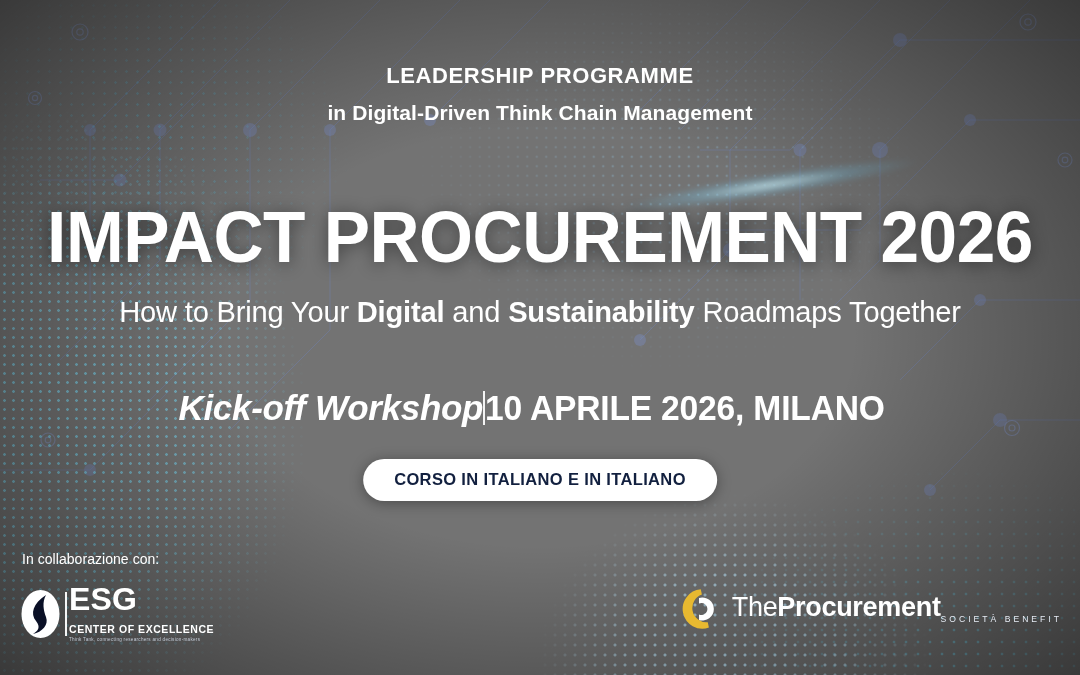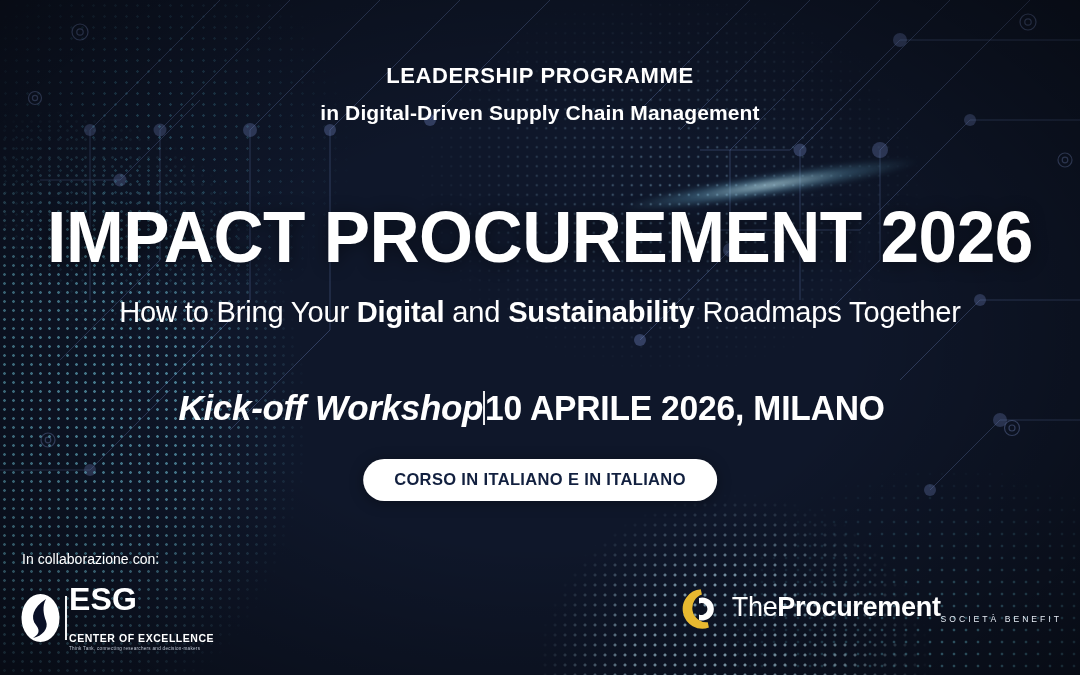--- a/index.html
+++ b/index.html
@@ -9,21 +9,21 @@
     position:relative;
     width:1080px; height:675px;
     overflow:hidden;
     font-family:"Liberation Sans", sans-serif;
     background:
       radial-gradient(ellipse 520px 300px at 88% 22%, rgba(30,70,160,.55) 0%, rgba(18,40,105,.22) 45%, rgba(0,0,0,0) 72%),
       radial-gradient(ellipse 420px 260px at 66% 30%, rgba(40,110,190,.30) 0%, rgba(0,0,0,0) 70%),
       radial-gradient(ellipse 300px 240px at 3% 52%, rgba(20,90,130,.30) 0%, rgba(0,0,0,0) 72%),
       radial-gradient(ellipse 340px 300px at 99% 92%, rgba(25,60,140,.35) 0%, rgba(0,0,0,0) 70%),
       linear-gradient(120deg,#05091c 0%, #070d24 30%, #0a1struct 0%, #0a1230 55%, #0b1432 75%, #060a1e 100%);
-    background-color:#0f172a;
+    background-color:#737373;
   }
 
   
   .bg-layer{ position:absolute; inset:0; pointer-events:none; }
 
   .dots-left{
     background-image:radial-gradient(circle, rgba(120,210,235,.85) 1.1px, rgba(0,0,0,0) 1.6px);
     background-size:9px 9px;
     -webkit-mask-image:radial-gradient(ellipse 330px 420px at 6% 62%, #000 0%, rgba(0,0,0,.85) 38%, rgba(0,0,0,0) 74%);
     mask-image:radial-gradient(ellipse 330px 420px at 6% 62%, #000 0%, rgba(0,0,0,.85) 38%, rgba(0,0,0,0) 74%);
@@ -128,21 +128,21 @@
   }
   .esg .mark{ width:45px; height:52px; flex:none; }
   .esg .bar{ width:2px; height:44px; background:#ffffff; opacity:.95; }
   .esg .txt{ display:flex; flex-direction:column; justify-content:center; }
   .esg .esg-word{
     color:#ffffff; font-size:32px; font-weight:bold; line-height:.93;
     letter-spacing:.2px;
   }
   .esg .coe{
     color:#ffffff; font-size:10.5px; font-weight:bold; letter-spacing:.55px;
-    margin-top:17px; white-space:nowrap;
+    margin-top:8px; white-space:nowrap;
   }
   .esg .tag{
     color:#cfd8e6; font-size:4.6px; font-weight:normal; letter-spacing:.28px;
     margin-top:2.5px; white-space:nowrap; opacity:.9;
   }
 
   
   .tp{
     position:absolute; right:18px; top:589px;
     display:flex; align-items:center; gap:11px;
@@ -221,21 +221,21 @@
   <div class="bg-layer dots-mid"></div>
   <div class="bg-layer dots-left"></div>
   <div class="bg-layer dots-bottom-right"></div>
   <div class="bg-layer dots-bottom"></div>
   <div class="glow-streak"></div>
   <div class="bg-layer vignette"></div>
 
   <div class="content">
 
     <div class="eyebrow">LEADERSHIP PROGRAMME</div>
-    <div class="eyebrow-sub">in Digital-Driven Supply Chain Management</div>
+    <div class="eyebrow-sub">in Digital-Driven Think Chain Management</div>
 
     <h1 class="headline">IMPACT PROCUREMENT 2026</h1>
 
     <div class="subhead"><span>How to Bring Your </span><b>Digital</b><span> and </span><b>Sustainability</b><span> Roadmaps Together</span></div>
 
     <div class="dateline">
       <span class="kick">Kick-off Workshop</span>
       <span class="sep"></span>
       <span class="when">10 APRILE 2026, MILANO</span>
     </div>

